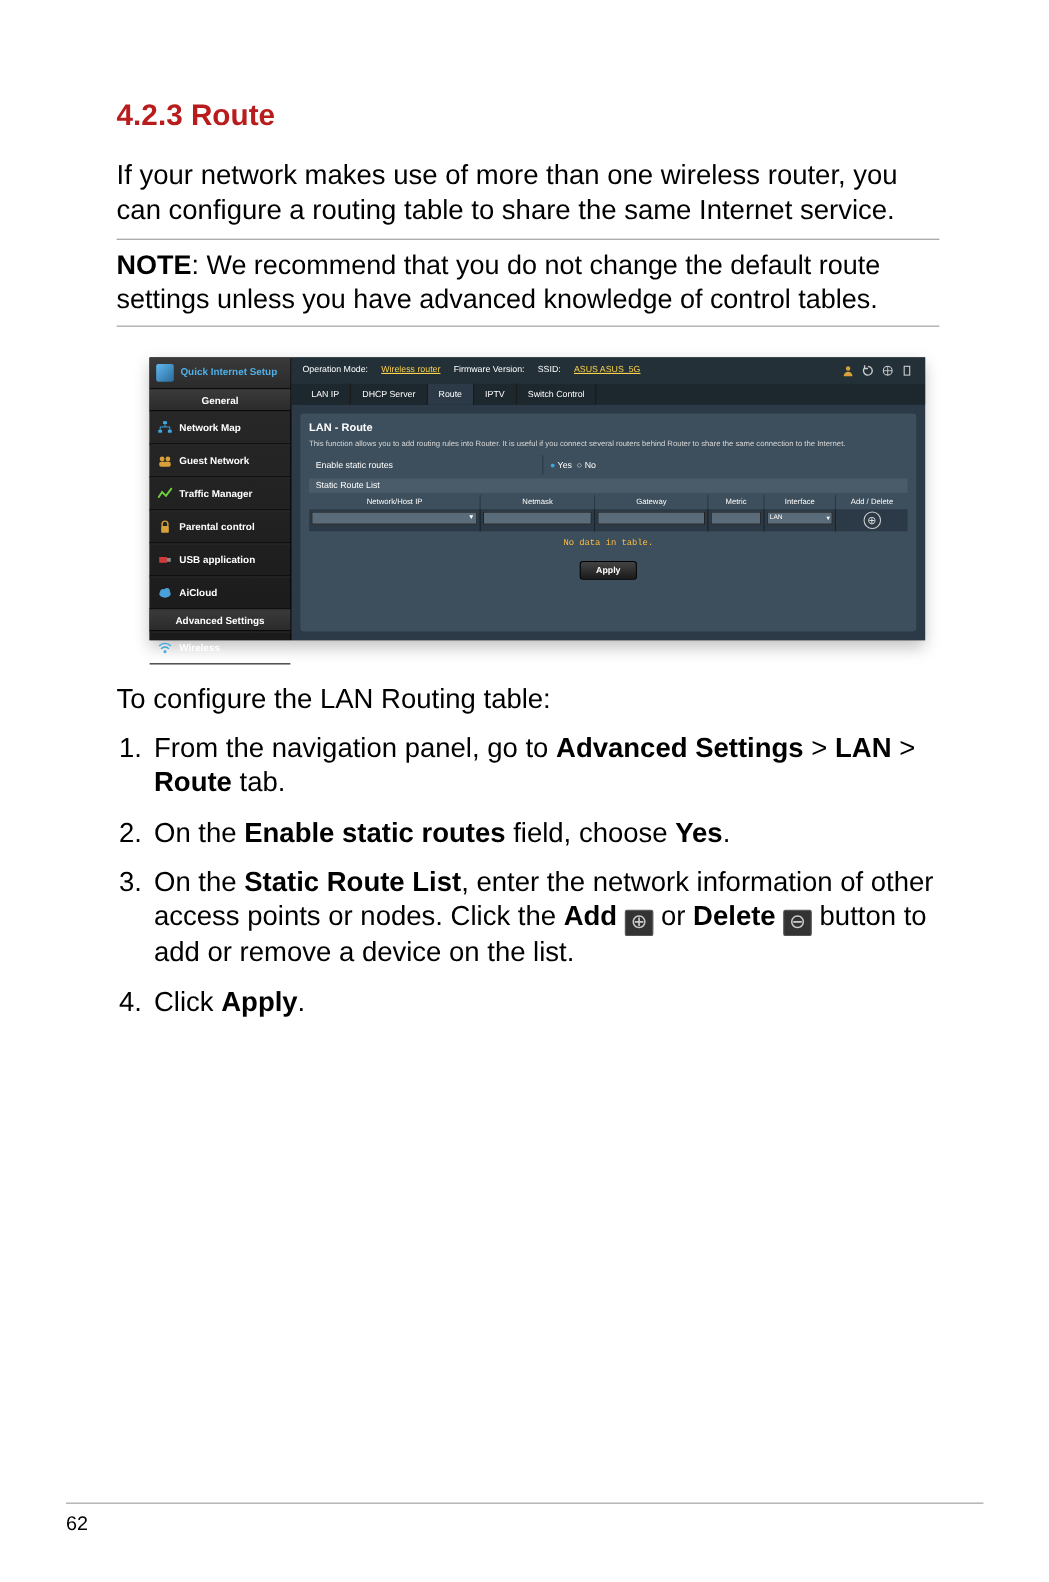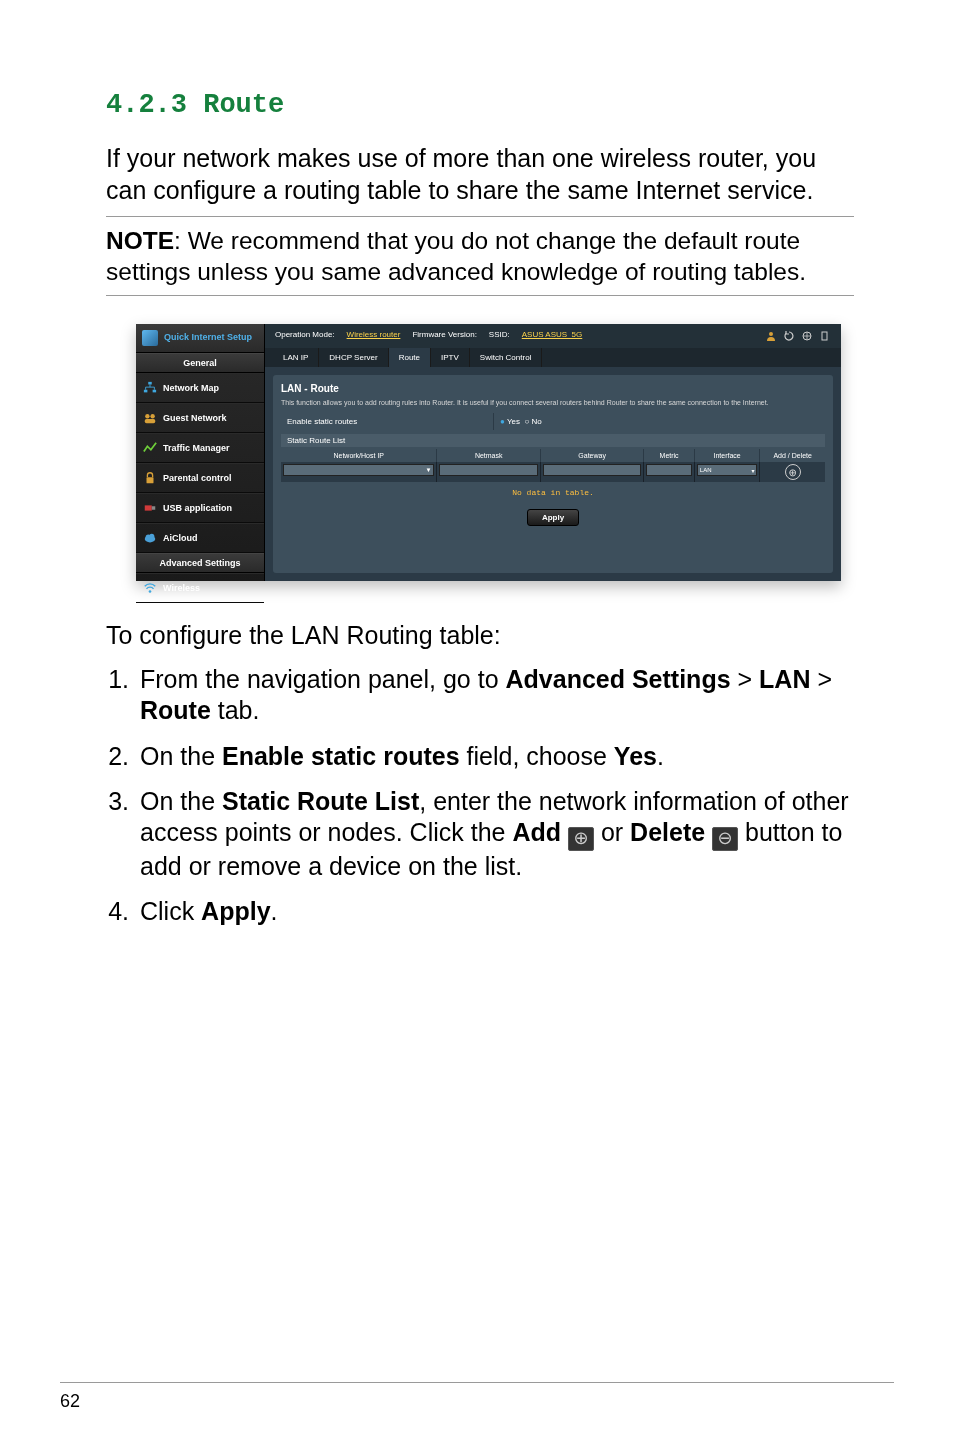--- a/index.html
+++ b/index.html
@@ -10,25 +10,24 @@
     color: #000;
     width: 954px;
     height: 1438px;
     box-sizing: border-box;
     position: relative;
   }
   .page {
     padding: 90px 100px 0 106px;
   }
   .section-heading {
-    color: #15803d;
+    color: #b91c1c;
     font-weight: bold;
     font-size: 27px;
     margin-bottom: 22px;
-    font-family: Liberation Mono, monospace;
   }
   .body-text {
     font-size: 25px;
     line-height: 1.28;
   }
   .note-box {
     border-top: 1px solid #9a9a9a;
     border-bottom: 1px solid #9a9a9a;
     padding: 8px 0;
     margin: 10px 0 28px 0;
@@ -61,21 +60,21 @@
     border: 1px solid #555;
     border-radius: 2px;
     vertical-align: -3px;
     color: #ccc;
     font-size: 18px;
     text-align: center;
     line-height: 20px;
   }
   .page-num {
     position: absolute;
-    bottom: 26px;
+    bottom: 42px;
     left: 60px;
     font-size: 18px;
     border-top: 1px solid #9a9a9a;
     width: 834px;
     padding-top: 8px;
   }
 
   
   .router-shot {
     margin: 0 10px 0 30px;
@@ -271,21 +270,21 @@
 </style>
 </head>
 <body>
 
 <div class="page">
   <div class="section-heading">4.2.3 Route</div>
 
   <div class="body-text">If your network makes use of more than one wireless router, you can configure a routing table to share the same Internet service.</div>
 
   <div class="note-box">
-    <span class="bold">NOTE</span><span>:  We recommend that you do not change the default route settings unless you same advanced knowledge of routing tables.</span>
+    <span class="bold">NOTE</span><span>:  We recommend that you do not change the default route settings unless you have advanced knowledge of control tables.</span>
   </div>
 
   <div class="router-shot">
     <div class="r-sidebar">
       <div class="qis">
         <div class="qis-icon"></div>
         <div>Quick Internet Setup</div>
       </div>
       <div class="sect-label">General</div>
 

